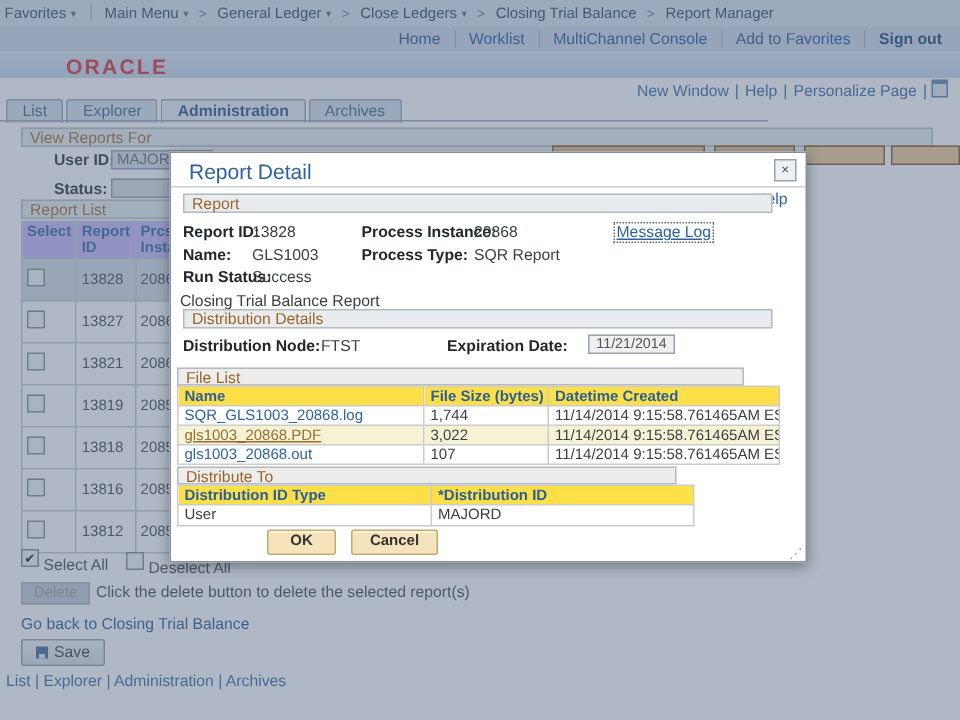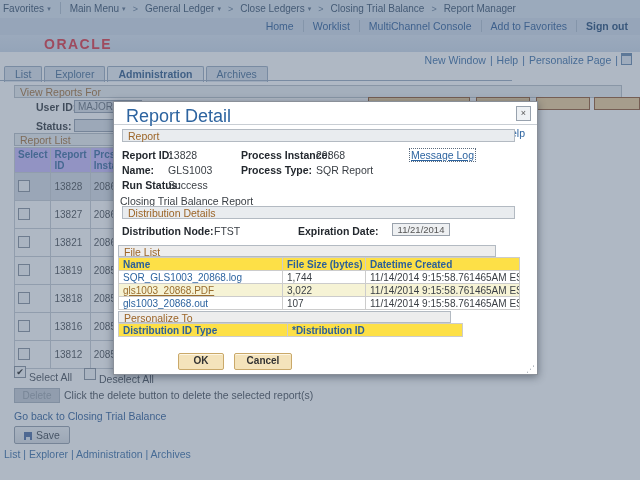--- a/index.html
+++ b/index.html
@@ -54,21 +54,21 @@
   .floppy{display:inline-block;width:8px;height:8px;background:#3c5f9a;position:relative;vertical-align:-1px;margin-right:4px;}
   .floppy:after{content:"";position:absolute;left:2px;bottom:0;width:4px;height:3px;background:#dfe6f0;}
   .footlinks{left:4px;top:448px;font-size:10.5px;color:#2d64a0;}
   
   .overlay{left:0;top:0;width:640px;height:480px;background:rgba(96,114,138,0.5);z-index:5;}
   .frag{background:#ecc98f;border:1px solid #8a4a1f;height:11px;}
   
   .modal{left:113px;top:101px;width:423px;height:272px;background:#fff;border:1px solid #8a9099;
          box-shadow:0 2px 8px rgba(20,30,45,0.45);z-index:10;font-size:10.5px;color:#3a3f45;}
   .mtitlebar{left:0;top:0;width:100%;height:22px;border-bottom:1px solid #c9ced4;}
-  .mtitle{left:12px;top:4px;font-size:18px;color:#2d64a0;}
+  .mtitle{left:12px;top:4px;font-size:14px;color:#2d64a0;}
   .mclose{right:6px;top:4px;width:13px;height:13px;background:#eef1f4;border:1px solid #98a2ae;
           font-size:9px;line-height:13px;text-align:center;color:#555;}
   .mhelp{right:12px;top:25px;color:#2d64a0;}
   .mlabel{font-weight:bold;color:#23282e;}
   .mlink{color:#2d64a0;}
   .msglog{border:1px dotted #5a6b7d;text-decoration:underline;padding:0 1px;}
   .grid{border-collapse:collapse;font-size:10px;color:#3a3f45;table-layout:fixed;}
   .grid td,.grid th{border:1px solid #ccc;padding:0 4px;height:12px;overflow:hidden;white-space:nowrap;}
   .grid th{background:#fde047;color:#2b5f99;text-align:left;font-size:10px;}
   .grid tr.hl td{background:#f6f3d5;}
@@ -231,27 +231,31 @@
         <td>11/14/2014  9:15:58.761465AM EST</td>
       </tr>
       <tr>
         <td><a class="mlink">gls1003_20868.out</a></td>
         <td>107</td>
         <td>11/14/2014  9:15:58.761465AM EST</td>
       </tr>
     </tbody>
       </table>
 
-    <div class="abs gbar" style="left:4px;top:209px;width:333px;height:12px;background:#ededed;">Personalize To</div>
+    <div class="abs gbar" style="left:4px;top:209px;width:333px;height:12px;background:#ededed;">Distribute To</div>
     <table class="abs grid" style="left:4px;top:221px;width:330px;">
       <tbody>
           <tr>
         <th style="width:160px;">Distribution ID Type</th>
         <th style="width:166px;">*Distribution ID</th>
       </tr>
+      <tr>
+        <td style="height:13px;">User</td>
+        <td>MAJORD</td>
+      </tr>
     </tbody>
       </table>
 
     <div class="abs okbtn" style="left:20px;top:251px;width:44px;height:15px;">OK</div>
     <div class="abs okbtn" style="left:76px;top:251px;width:56px;height:15px;">Cancel</div>
 
     <span class="abs grip">⋰</span>
   </div>
 
 </div>

